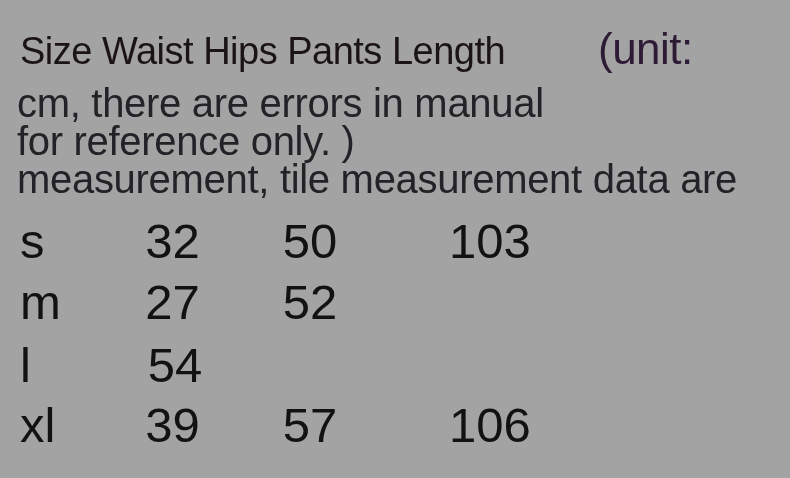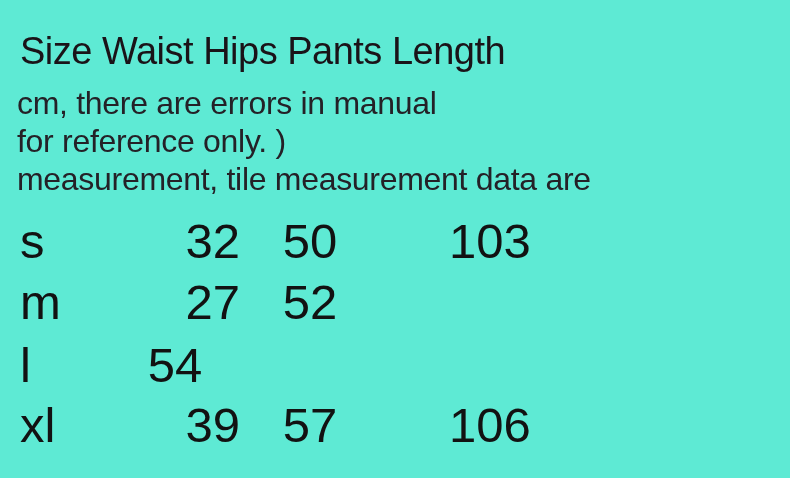--- a/index.html
+++ b/index.html
@@ -4,21 +4,21 @@
 <style>
   html, body {
     margin: 0;
     padding: 0;
     background: #ffffff;
   }
   .canvas {
     position: relative;
     width: 790px;
     height: 478px;
-    background: #5eead4;
+    background: #a3a3a3;
     font-family: "Liberation Sans", sans-serif;
     overflow: hidden;
   }
   
   .header-row {
     position: absolute;
     left: 20px;
     top: 24px;
     right: 10px;
     height: 58px;
@@ -40,21 +40,21 @@
     letter-spacing: -0.5px;
     color: #2e1b36;
     white-space: nowrap;
   }
   
   .note {
     position: absolute;
     left: 17px;
     top: 84px;
     width: 640px;
-    font-size: 32px;
+    font-size: 40px;
     line-height: 38px;
     letter-spacing: -0.3px;
     color: #242127;
   }
   .note-line { white-space: nowrap; }
   
   .size-table {
     position: absolute;
     left: 0;
     top: 0;
@@ -74,38 +74,39 @@
   .srow-l  { top: 334px; }
   .srow-xl { top: 394px; }
   .cell-size {
     width: 105px;
     padding-left: 20px;
     box-sizing: border-box;
     text-align: left;
   }
   .cell-waist {
     width: 135px;
-    text-align: right;
+    text-align: center;
   }
   .cell-hips {
     width: 140px;
     text-align: center;
   }
   .cell-length {
     width: 220px;
     text-align: center;
   }
 </style>
 </head>
 <body>
 
 <div class="canvas">
 
   <div class="header-row">
     <span class="table-title">Size Waist Hips Pants Length</span>
+    <span class="unit-label">(unit:</span>
   </div>
 
   <div class="note">
     <div class="note-line">cm, there are errors in manual</div>
     <div class="note-line">for reference only. )</div>
     <div class="note-line">measurement, tile measurement data are</div>
   </div>
 
   <div class="size-table">
 

